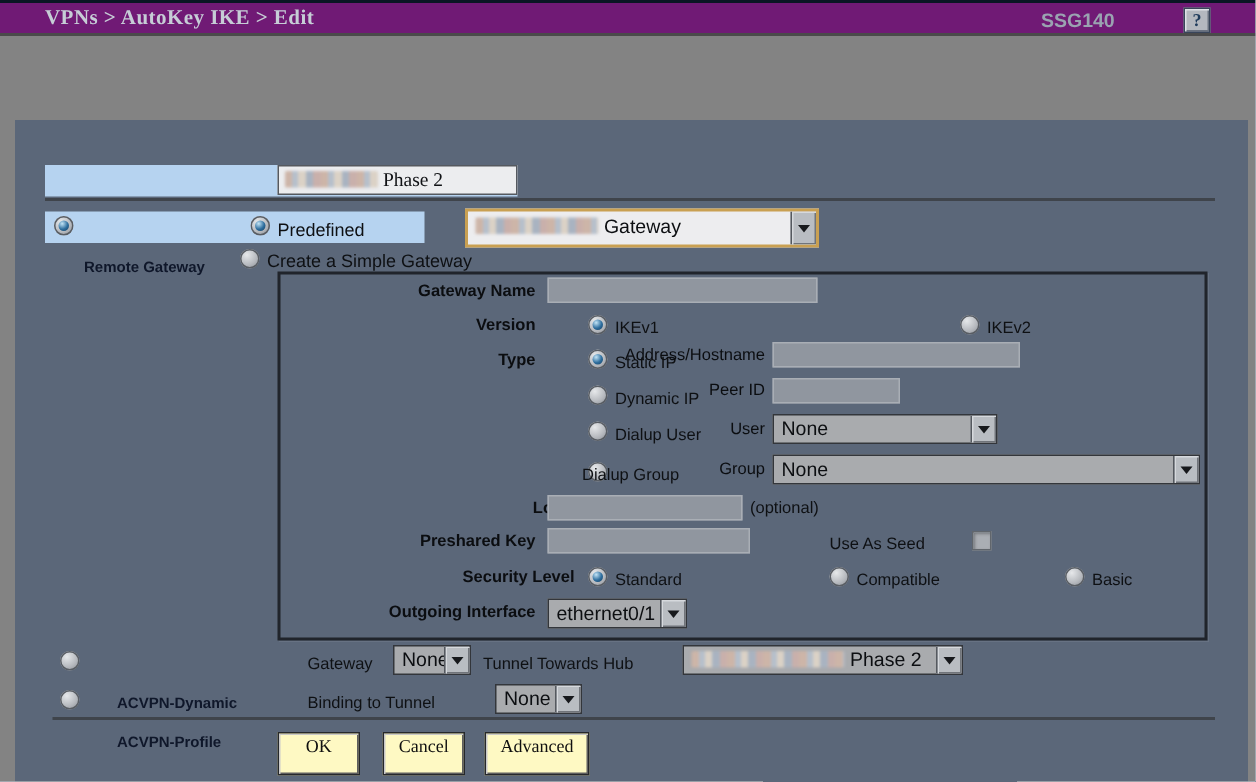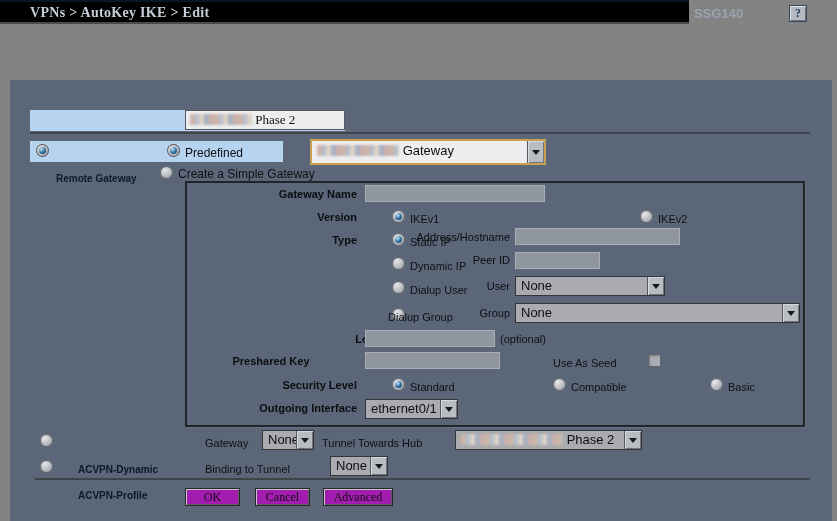--- a/index.html
+++ b/index.html
@@ -1,22 +1,22 @@
 <!DOCTYPE html>
 <html><head>
 <meta charset="utf-8">
 <style>
   * { margin:0; padding:0; box-sizing:border-box; }
   html,body { width:837px; height:521px; }
   body { font-family:"Liberation Sans", sans-serif; }
   .page { position:relative; width:837px; height:521px; background:#838383; overflow:hidden; }
 
   
-  .topbar { position:absolute; left:0; top:0; width:689px; height:24px;
-            background:#000000; border-top:2px solid #0a1624; border-bottom:2px solid #4a4a4a;padding-left:33px; }
+  .topbar { position:absolute; left:0; top:0; width:837px; height:24px;
+            background:#701a75; border-top:2px solid #0a1624; border-bottom:2px solid #4a4a4a;padding-left:33px; }
   .crumb { position:absolute; left:30px; top:3px; font-family:"Liberation Serif", serif;
            font-weight:bold; font-size:14px; color:#c6cdd6; letter-spacing:.3px; }
   .device { position:absolute; left:694px; top:4px; font-weight:bold; font-size:13px; color:#9aa3b1; }
   .help-btn { position:absolute; left:789px; top:3px; width:18px; height:17px; background:#b4b8bf;
               border:1px solid #39455a; box-shadow:inset 1px 1px 0 #dfe2e7, inset -1px -1px 0 #6a7280;
               font-family:"Liberation Serif", serif; font-weight:bold; font-size:12px; color:#203c5c;
               text-align:center; line-height:15px; cursor:pointer; }
 
   
   .panel { position:absolute; left:10px; top:80px; width:822px; height:441px; background:#5b6779; }
@@ -59,21 +59,21 @@
   
   .redacted { display:inline-block; vertical-align:-1px; height:11px; border-radius:1px;
       background:repeating-linear-gradient(90deg,#cdb5a8 0 5px,#b6bfcb 5px 9px,#dbd2c6 9px 14px,#a9b3c1 14px 19px,#c9b0ab 19px 24px);
       filter:blur(1.2px); }
 
   
   .fieldset { position:absolute; left:175px; top:101px; width:620px; height:246px;
               border:2px solid #20242b; box-shadow:1px 1px 0 rgba(255,255,255,.08); }
 
   
-  .btn { position:absolute; height:18px; background:#a21caf; border:1px solid #26282c;
+  .btn { position:absolute; height:29px; background:#fef9c3; border:1px solid #26282c;
          box-shadow:inset 1px 1px 0 #c9c9c9, inset -1px -1px 0 #5e5e5e;
          font-family:"Liberation Serif", serif; font-size:12px; color:#101010;
          text-align:center; line-height:16px; cursor:pointer; }
 </style>
 </head>
 <body>
 
 <div class="page">
 
   <div class="topbar">
@@ -147,26 +147,26 @@
     <span>None</span>
     <span class="arrow">
         <span class="tri"></span>
       </span>
   </div>
 
   <div class="f-lbl" style="left:185px; top:333px; width:172px;margin-left:41px;">Local ID</div>
   <div class="input-dis" style="left:365px; top:330px; width:130px;"></div>
   <div class="n-lbl" style="left:500px; top:333px;">(optional)</div>
 
-  <div class="f-lbl" style="left:185px; top:355px; width:172px;text-align:center;">Preshared Key</div>
+  <div class="f-lbl" style="left:185px; top:355px; width:172px;">Preshared Key</div>
   <div class="input-dis" style="left:365px; top:352px; width:135px;"></div>
   <div class="n-lbl" style="left:553px; top:357px;">Use As Seed</div>
   <div class="checkbox" style="left:648px; top:354px;"></div>
 
-  <div class="f-lbl" style="left:185px; top:379px; width:172px;">Security Level</div>
+  <div class="f-lbl" style="left:185px; top:379px; width:198px;">Security Level</div>
   <div class="radio sel" style="left:392px; top:378px;"></div>
   <div class="n-lbl" style="left:410px; top:381px;">Standard</div>
   <div class="radio" style="left:553px; top:378px;"></div>
   <div class="n-lbl" style="left:571px; top:381px;">Compatible</div>
   <div class="radio" style="left:710px; top:378px;"></div>
   <div class="n-lbl" style="left:728px; top:381px;">Basic</div>
 
   <div class="f-lbl" style="left:185px; top:402px; width:172px;">Outgoing Interface</div>
   <div class="select dim" style="left:365px; top:399px; width:93px;">
     <span>ethernet0/1</span>

